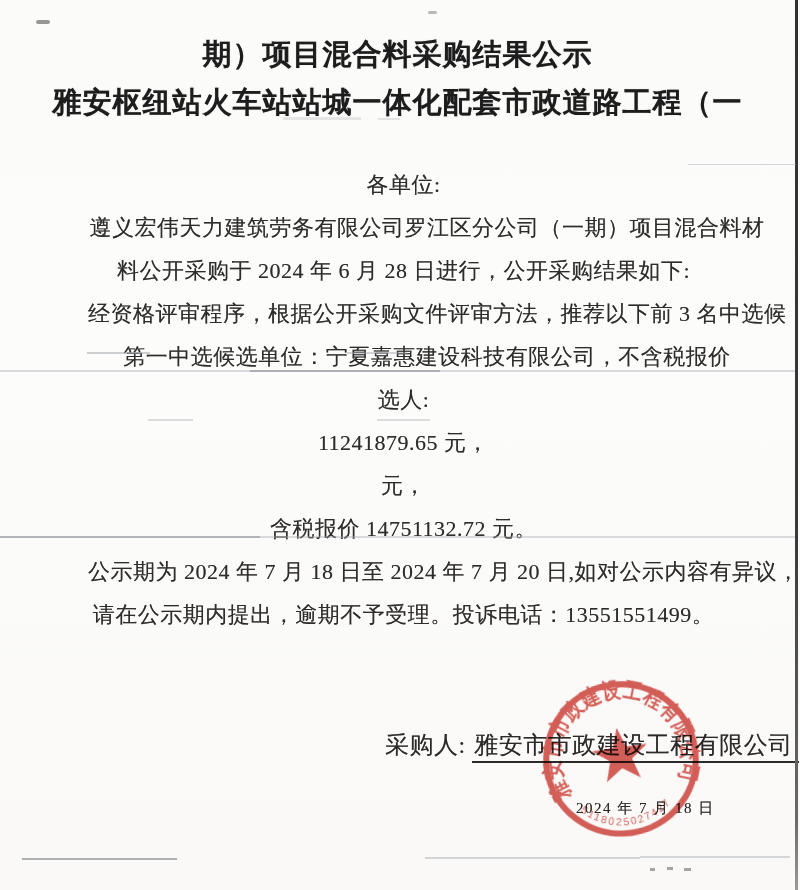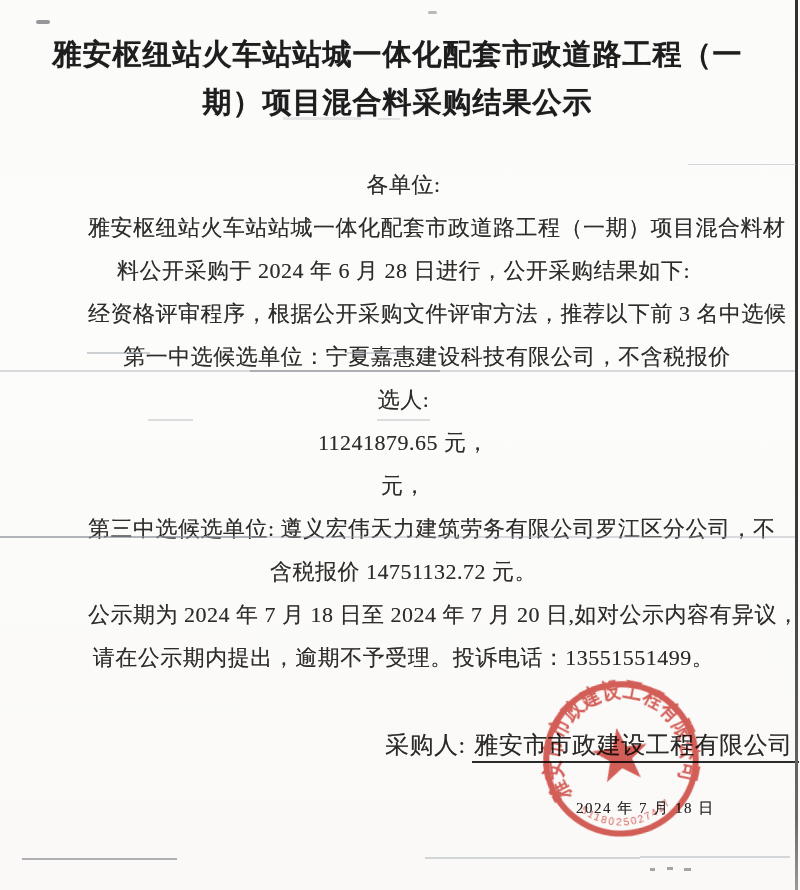--- a/index.html
+++ b/index.html
@@ -62,34 +62,33 @@
     right:2px;top:0;width:3px;height:100%;
     background:linear-gradient(180deg,#303030 0%,#3a3a3a 60%,#6a6a6a 92%,#999 100%);
   }
 </style>
 </head>
 <body>
 
 <div class="page">
 
   <div class="title-wrap">
+    <div>期）项目混合料采购结果公示</div>
     <div>雅安枢纽站火车站站城一体化配套市政道路工程（一</div>
-    <div>期）项目混合料采购结果公示</div>
   </div>
 
   <div class="body-block">
     <div class="bline">各单位:</div>
-    <div class="bline ind">雅安枢纽站火车站站城一体化配套市政道路工程（一期）项目混合料材</div>
+    <div class="bline ind">遵义宏伟天力建筑劳务有限公司罗江区分公司（一期）项目混合料材</div>
     <div class="bline">料公开采购于 2024 年 6 月 28 日进行，公开采购结果如下:</div>
     <div class="bline ind">经资格评审程序，根据公开采购文件评审方法，推荐以下前 3 名中选候</div>
     <div class="bline ind">第一中选候选单位：宁夏嘉惠建设科技有限公司，不含税报价</div>
     <div class="bline">选人:</div>
     <div class="bline">11241879.65 元，</div>
     <div class="bline">元，</div>
-    <div class="bline ind">第三中选候选单位: 遵义宏伟天力建筑劳务有限公司罗江区分公司，不</div>
     <div class="bline">含税报价 14751132.72 元。</div>
     <div class="bline ind">公示期为 2024 年 7 月 18 日至 2024 年 7 月 20 日,如对公示内容有异议，</div>
     <div class="bline">请在公示期内提出，逾期不予受理。投诉电话：13551551499。</div>
   </div>
 
   <div class="purchaser-line">
     <span>采购人:</span>
     <span class="purchaser-company">雅安市市政建设工程有限公司</span>
   </div>
   <div class="date-line">2024 年 7 月 18 日</div>

